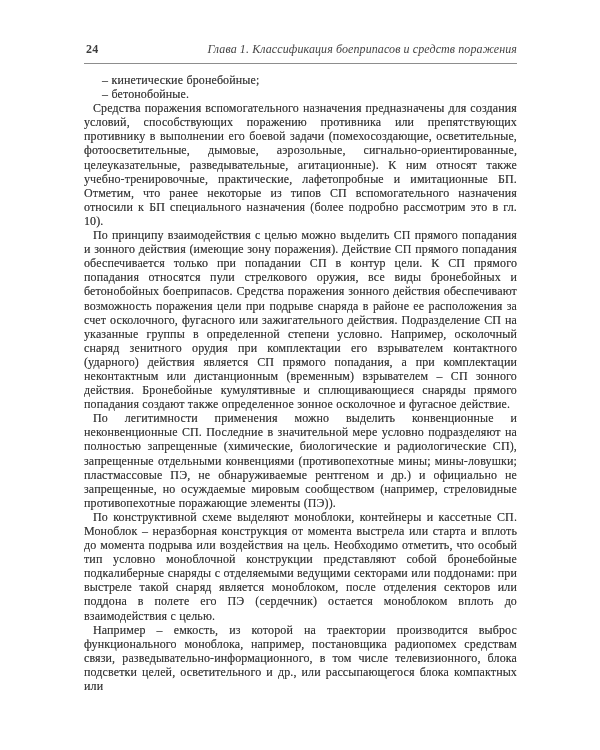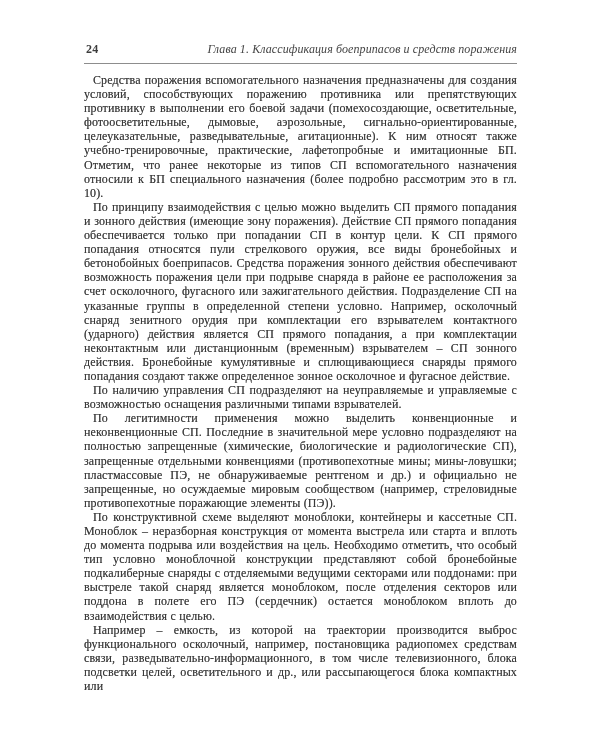--- a/index.html
+++ b/index.html
@@ -75,29 +75,30 @@
   <div class="content">
 
     <div class="header">
       <span class="pagenum">24</span>
       <div class="chapter">Глава 1. Классификация боеприпасов и средств поражения</div>
     </div>
     <div class="rule"></div>
 
     <div class="bodytext">
 
+      <p class="bullet"><span>– кинетические бронебойные;</span></p>
 
+      <p class="bullet"><span>– бетонобойные.</span></p>
 
       <p class="para"><span>Средства поражения </span><span class="it">вспомогательного назначения</span><span> предназначены для создания условий, способствующих поражению противника или препятствующих противнику в выполнении его боевой задачи (помехосоздающие, осветительные, фотоосветительные, дымовые, аэрозольные, сигнально-ориентированные, целеуказательные, разведывательные, агитационные). К ним относят также учебно-тренировочные, практические, лафетопробные и имитационные БП. Отметим, что ранее некоторые из типов СП вспомогательного назначения относили к БП специального назначения (более подробно рассмотрим это в гл. 10).</span></p>
 
       <p class="para"><span>По </span><span class="it">принципу взаимодействия с целью</span><span> можно выделить СП </span><span class="it">прямого попадания и зонного действия</span><span> (имеющие зону поражения). Действие СП прямого попадания обеспечивается только при попадании СП в контур цели. К СП прямого попадания относятся пули стрелкового оружия, все виды бронебойных и бетонобойных боеприпасов. Средства поражения зонного действия обеспечивают возможность поражения цели при подрыве снаряда в районе ее расположения за счет осколочного, фугасного или зажигательного действия. Подразделение СП на указанные группы в определенной степени условно. Например, осколочный снаряд зенитного орудия при комплектации его взрывателем контактного (ударного) действия является СП прямого попадания, а при комплектации неконтактным или дистанционным (временным) взрывателем – СП зонного действия. Бронебойные кумулятивные и сплющивающиеся снаряды прямого попадания создают также определенное зонное осколочное и фугасное действие.</span></p>
 
-      <p class="para"><span>По </span><span class="it">наличию управления</span><span> СП подразделяют на </span><span class="it">неуправляемые и управляемые</span><span> с возможностью оснащения различными типами взрывателей.</span></p>
 
       <p class="para"><span>По </span><span class="it">легитимности применения</span><span> можно выделить </span><span class="it">конвенционные и неконвенционные</span><span> СП. Последние в значительной мере условно подразделяют на полностью запрещенные (химические, биологические и радиологические СП), запрещенные отдельными конвенциями (противопехотные мины; мины-ловушки; пластмассовые ПЭ, не обнаруживаемые рентгеном и др.) и официально не запрещенные, но осуждаемые мировым сообществом (например, стреловидные противопехотные поражающие элементы (ПЭ)).</span></p>
 
       <p class="para"><span>По </span><span class="it">конструктивной схеме</span><span> выделяют моноблоки, контейнеры и кассетные СП. </span><span class="it">Моноблок</span><span> – неразборная конструкция от момента выстрела или старта и вплоть до момента подрыва или воздействия на цель. Необходимо отметить, что особый тип условно моноблочной конструкции представляют собой бронебойные подкалиберные снаряды с отделяемыми ведущими секторами или поддонами: при выстреле такой снаряд является моноблоком, после отделения секторов или поддона в полете его ПЭ (сердечник) остается моноблоком вплоть до взаимодействия с целью.</span></p>
 
-      <p class="para"><span class="it">Например</span><span> – емкость, из которой на траектории производится выброс функционального осколочный, например, постановщика радиопомех средствам связи, разведывательно-информационного, в том числе телевизионного, блока подсветки целей, осветительного и др., или рассыпающегося блока компактных или</span></p>
+      <p class="para"><span class="it">Например</span><span> – емкость, из которой на траектории производится выброс функционального моноблока, например, постановщика радиопомех средствам связи, разведывательно-информационного, в том числе телевизионного, блока подсветки целей, осветительного и др., или рассыпающегося блока компактных или</span></p>
 
     </div>
   </div>
 </div>
 
 </body></html>

